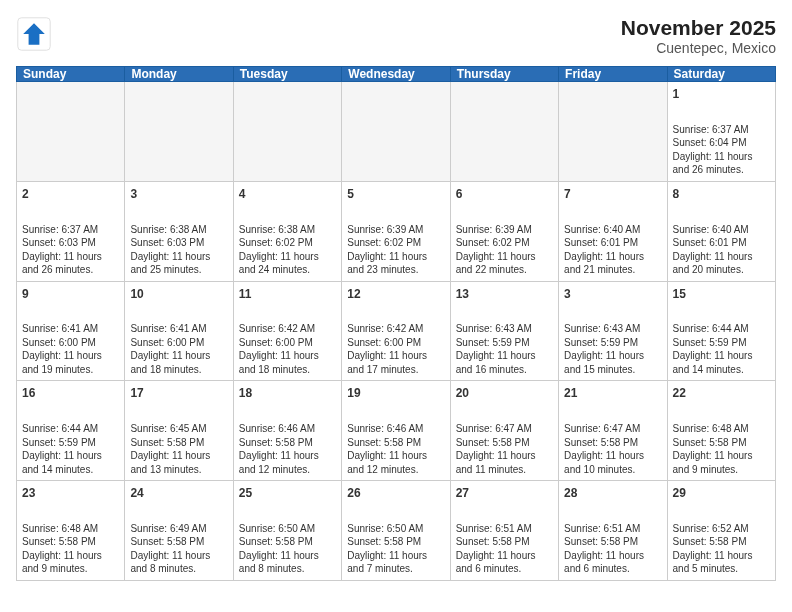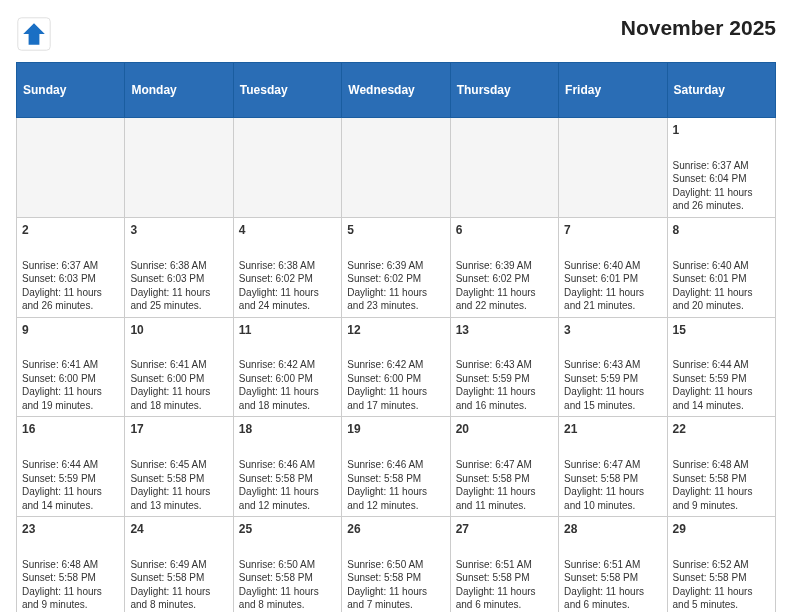--- a/index.html
+++ b/index.html
@@ -48,21 +48,21 @@
     }
     .calendar {
       width: 100%;
       border-collapse: collapse;
       font-size: 11px;
     }
     .calendar th {
       background-color: #2a6db5;
       color: #fff;
       text-align: left;
-      padding: 20px 6px;
+      padding: 0 6px;
       font-size: 12px;
       font-weight: bold;
       border: 1px solid #1a5da0;
     }
     .calendar td {
       border: 1px solid #ccc;
       vertical-align: top;
       padding: 4px 5px;
       width: 108px;
       min-height: 70px;
@@ -95,20 +95,21 @@
 
 <div class="header">
   <div class="logo">
     <svg class="logo-icon" viewBox="0 0 40 40">
       <rect x="2" y="2" width="36" height="36" rx="4" fill="#fff" stroke="#ddd" stroke-width="1"></rect>
       <polygon points="20,8 32,20 26,20 26,32 14,32 14,20 8,20" fill="#1a6fc4"></polygon>
     </svg>
   </div>
   <div class="title-block">
     <div class="month-year">November 2025</div>
+    <div class="location">Cuentepec, Mexico</div>
   </div>
 </div>
 
 <table class="calendar">
   <thead>
     <tr>
     <th>Sunday</th>
         <th>Monday</th>
         <th>Tuesday</th>
         <th>Wednesday</th>

